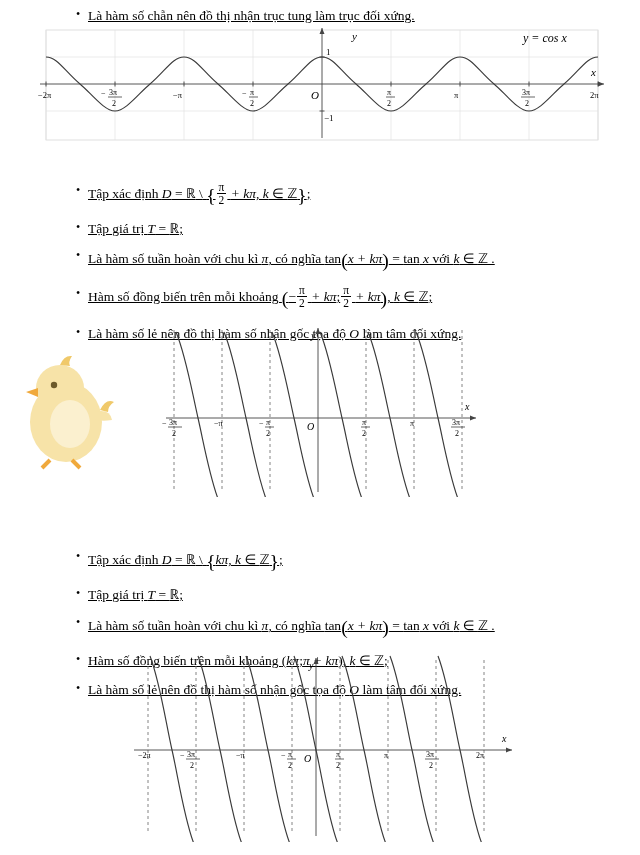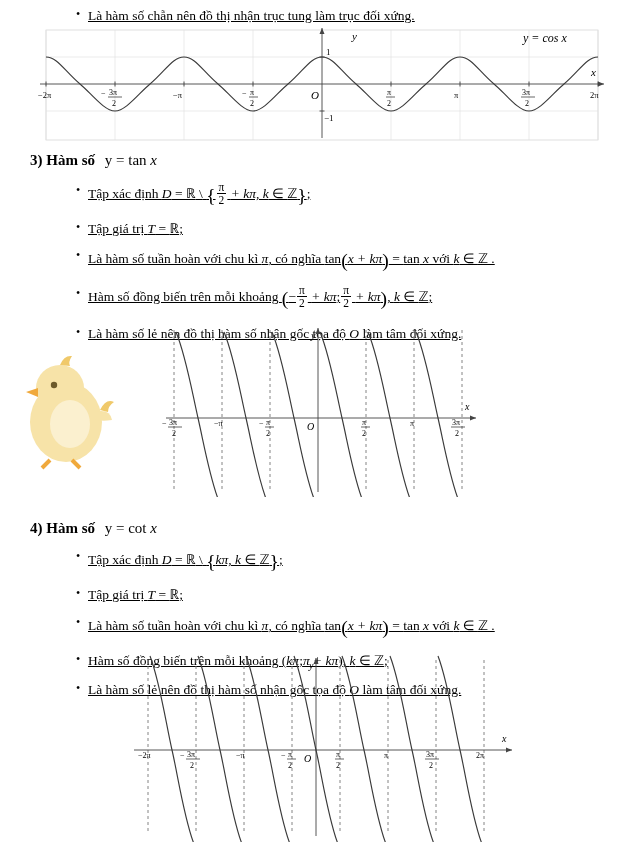--- a/index.html
+++ b/index.html
@@ -210,27 +210,20 @@
         <line x1="356" y1="71" x2="365" y2="71" stroke="#000" stroke-width="0.6"></line>
         <text x="357" y="80">2</text>
 
         <text x="492" y="69">3π</text>
         <line x1="491" y1="71" x2="505" y2="71" stroke="#000" stroke-width="0.6"></line>
         <text x="495" y="80">2</text>
       </g>
     </svg>
   </div>
 
-  <div style="position:absolute; left:30px; top:152px; width:575px;">
-    <div class="section-head">
-      <span>3)</span>
-      <span>Hàm số</span>
-      <span class="fn mth" style="margin-left:6px;">y = tan <span class="it">x</span></span>
-    </div>
-  </div>
 
   <div style="position:absolute; left:68px; top:182px; width:525px;">
     <div class="bullet-row" style="margin-bottom:9px;">
       <span class="bullet-dot">•</span>
       <span class="bullet-text">
         Tập xác định <span class="mth">D</span> = <span class="up">ℝ</span>
         <span class="up">\</span>
         <span class="bigbrace">{</span><span class="frac"><span class="num">π</span><span class="den">2</span></span>
         <span class="mth">+ kπ, k</span> ∈ <span class="up">ℤ</span><span class="bigbrace">}</span>;
       </span>
@@ -321,27 +314,20 @@
 
         <text x="250" y="104">π</text>
 
         <text x="292" y="103">3π</text>
         <line x1="291" y1="105" x2="305" y2="105" stroke="#000" stroke-width="0.6"></line>
         <text x="295" y="114">2</text>
       </g>
     </svg>
   </div>
 
-  <div style="position:absolute; left:30px; top:520px; width:575px;">
-    <div class="section-head">
-      <span>4)</span>
-      <span>Hàm số</span>
-      <span class="fn mth" style="margin-left:6px;">y = cot <span class="it">x</span></span>
-    </div>
-  </div>
 
   <div style="position:absolute; left:68px; top:548px; width:525px;">
     <div class="bullet-row" style="margin-bottom:9px;">
       <span class="bullet-dot">•</span>
       <span class="bullet-text">
         Tập xác định <span class="mth">D</span> = <span class="up">ℝ</span>
         <span class="up">\</span>
         <span class="bigbrace">{</span><span class="mth">kπ, k</span> ∈ <span class="up">ℤ</span><span class="bigbrace">}</span>;
       </span>
     </div>

